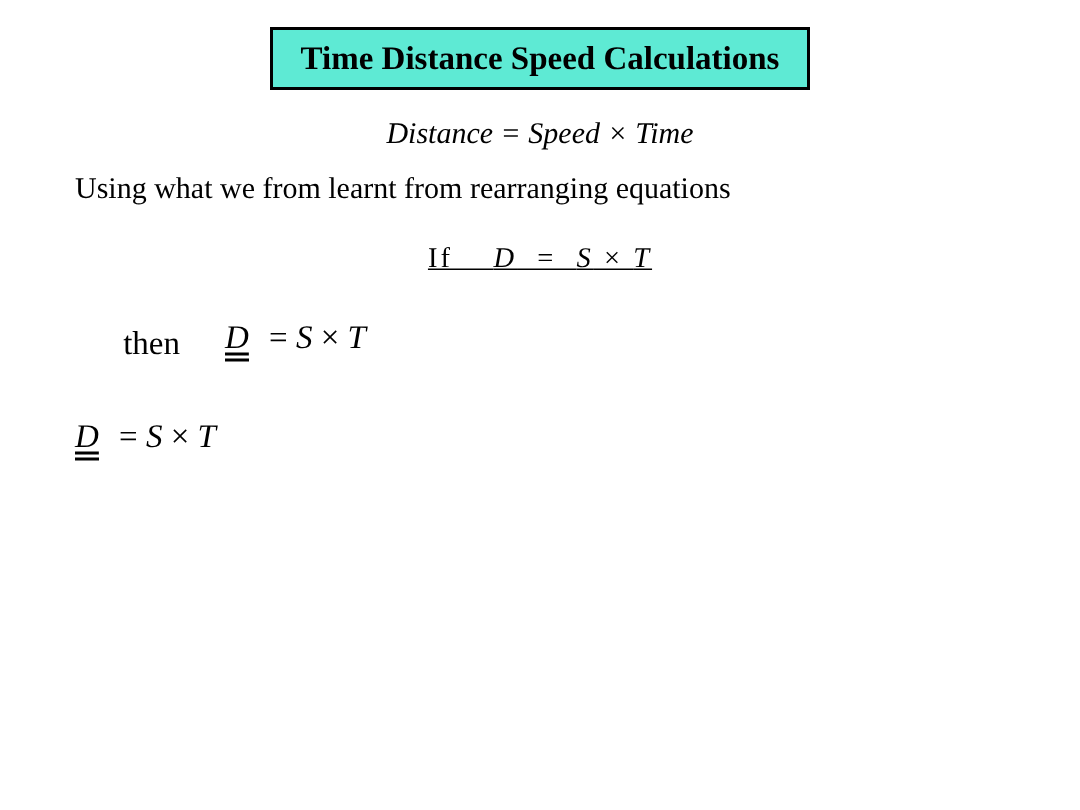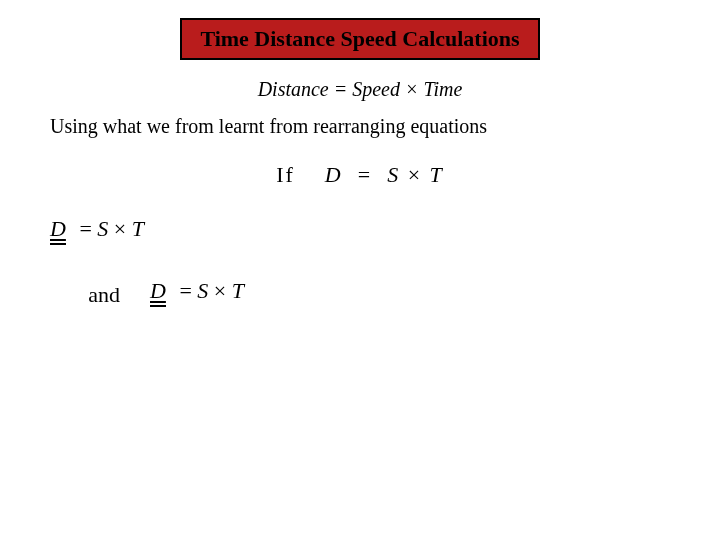--- a/index.html
+++ b/index.html
@@ -15,21 +15,21 @@
       font-family: "Times New Roman", Times, serif;
       overflow: hidden;
       display: flex;
       flex-direction: column;
       align-items: center;
       padding-top: 18px;
     }
 
     .title-box {
       border: 2px solid #000;
-      background: #b91c1c;
+      background: #5eead4;
       padding: 6px 18px;
       font-size: 22px;
       font-weight: bold;
       margin-bottom: 18px;
       display: inline-block;
     }
 
     .subtitle {
       font-size: 20px;
       margin-bottom: 14px;
@@ -38,25 +38,26 @@
     }
 
     .using-line {
       font-size: 20px;
       text-align: left;
       width: 620px;
       margin-bottom: 24px;
     }
 
     .if-line {
-      font-size: 22px;
+      font-size: 19px;
       text-align: center;
       width: 620px;
       margin-bottom: 28px;
       letter-spacing: 2px;
+      text-decoration: underline;
     }
 
     .row {
       display: flex;
       flex-direction: row;
       align-items: flex-start;
       width: 620px;
       margin-bottom: 36px;
     }
 
@@ -107,25 +108,25 @@
 
 <div class="using-line">
   <span>Using what we from learnt from rearranging equations</span>
 </div>
 
 <div class="if-line">
   <span>If &nbsp;&nbsp; <span class="italic">D</span> &nbsp;=&nbsp; <span class="italic">S</span> × <span class="italic">T</span></span>
 </div>
 
 <div class="row">
+  <div class="row-label">then</div>
   <div class="equation">
     <span class="strikethrough-d"><span style="font-style:italic; text-decoration: underline; text-underline-offset: 3px;">D</span></span>
     <span>&nbsp;=&nbsp;<span class="italic">S</span> × <span class="italic">T</span></span>
   </div>
 </div>
 
 <div class="row">
-  <div class="row-label">and</div>
   <div class="equation">
     <span class="strikethrough-d"><span style="font-style:italic; text-decoration: underline; text-underline-offset: 3px;">D</span></span>
     <span>&nbsp;=&nbsp;<span class="italic">S</span> × <span class="italic">T</span></span>
   </div>
 </div>
 
 </body></html>

